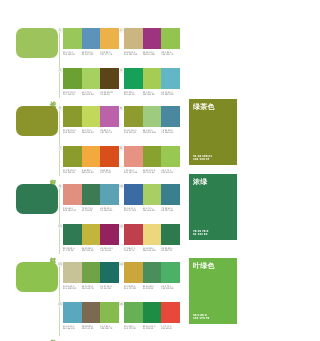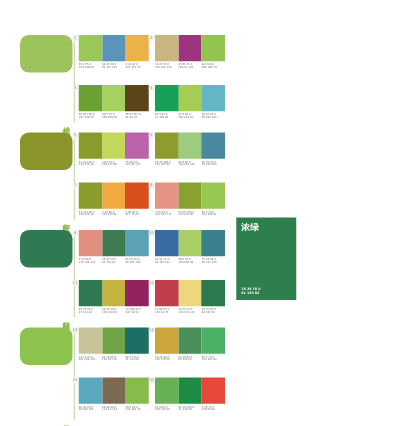--- a/index.html
+++ b/index.html
@@ -410,18 +410,28 @@
             <span>62 0 80 0
 105 175 80</span>
             <span>85 20 100 0
 31 138 69</span>
             <span>1 79 71 0
 230 68 60</span>
           </div>
         </div>
       </div>
     </div>
+    <div class="card" style="background: rgb(126, 139, 37); top: 99px; height: 66px;">
+      <div class="cname">绿茶色</div>
+      <div class="ccode">51 34 100 21
+126 139 37</div>
+    </div>
     <div class="card" style="background: rgb(46, 127, 78); top: 174px; height: 66px;">
       <div class="cname">浓绿</div>
       <div class="ccode">78 29 78 0
 61 133 82</div>
     </div>
+    <div class="card" style="background: rgb(109, 181, 69); top: 258px; height: 66px;">
+      <div class="cname">叶绿色</div>
+      <div class="ccode">56 0 88 0
+133 179 79</div>
+    </div>
   </div>
 
 </body></html>

